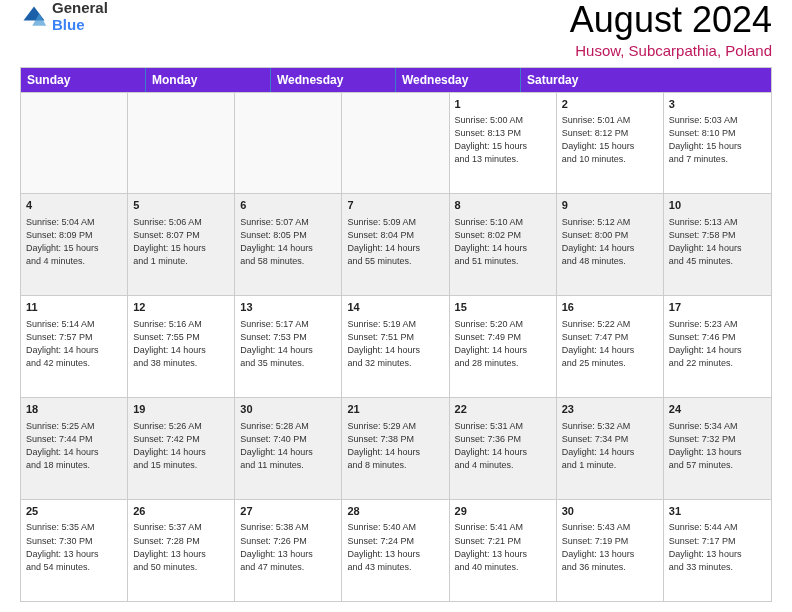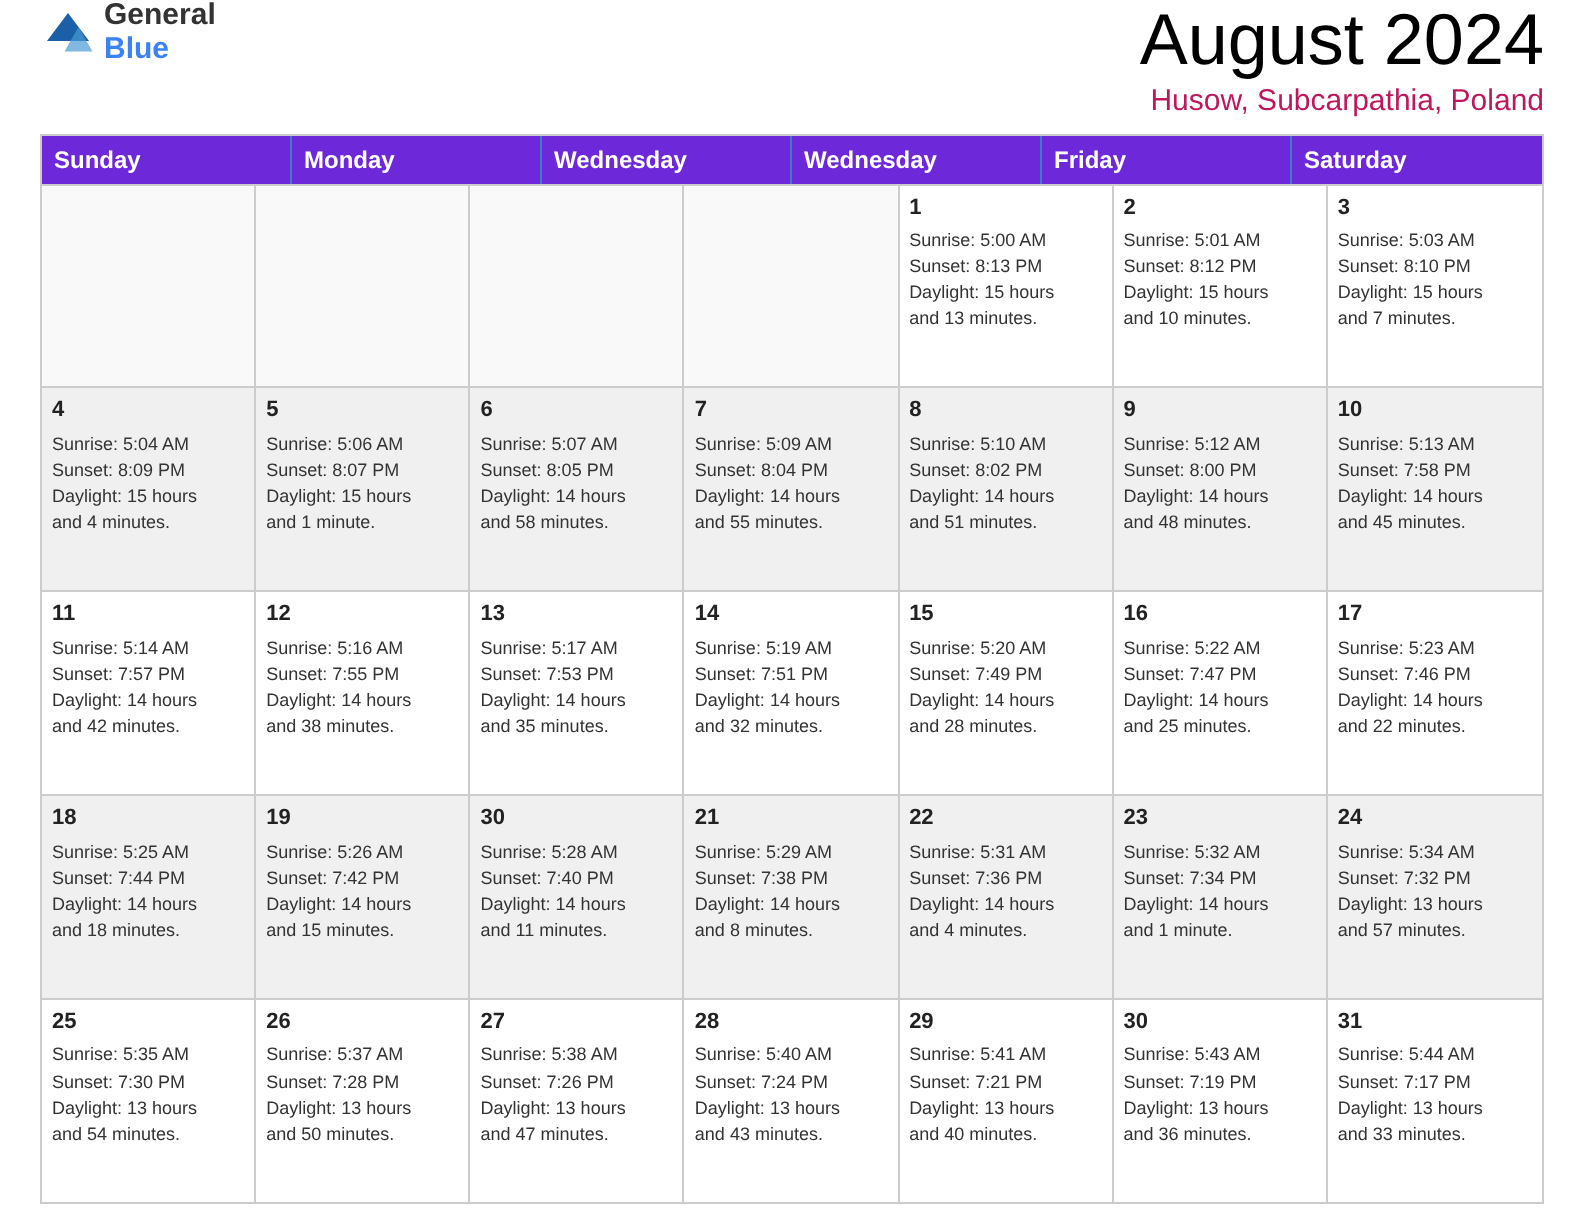--- a/index.html
+++ b/index.html
@@ -137,21 +137,20 @@
       <div class="calendar-subtitle">Husow, Subcarpathia, Poland</div>
     </div>
   </div>
 
   <div class="calendar">
     <div class="cal-header">
     <div class="cal-header-cell">Sunday</div>
         <div class="cal-header-cell">Monday</div>
         <div class="cal-header-cell">Wednesday</div>
         <div class="cal-header-cell">Wednesday</div>
-        <div class="cal-header-cell">Friday</div>
         <div class="cal-header-cell">Saturday</div>
       </div>
     <div class="cal-body">
     <div class="cal-row">
           <div class="cal-cell empty"></div>
           <div class="cal-cell empty"></div>
           <div class="cal-cell empty"></div>
           <div class="cal-cell empty"></div>
           <div class="cal-cell">
             <span class="day-num">1</span>

